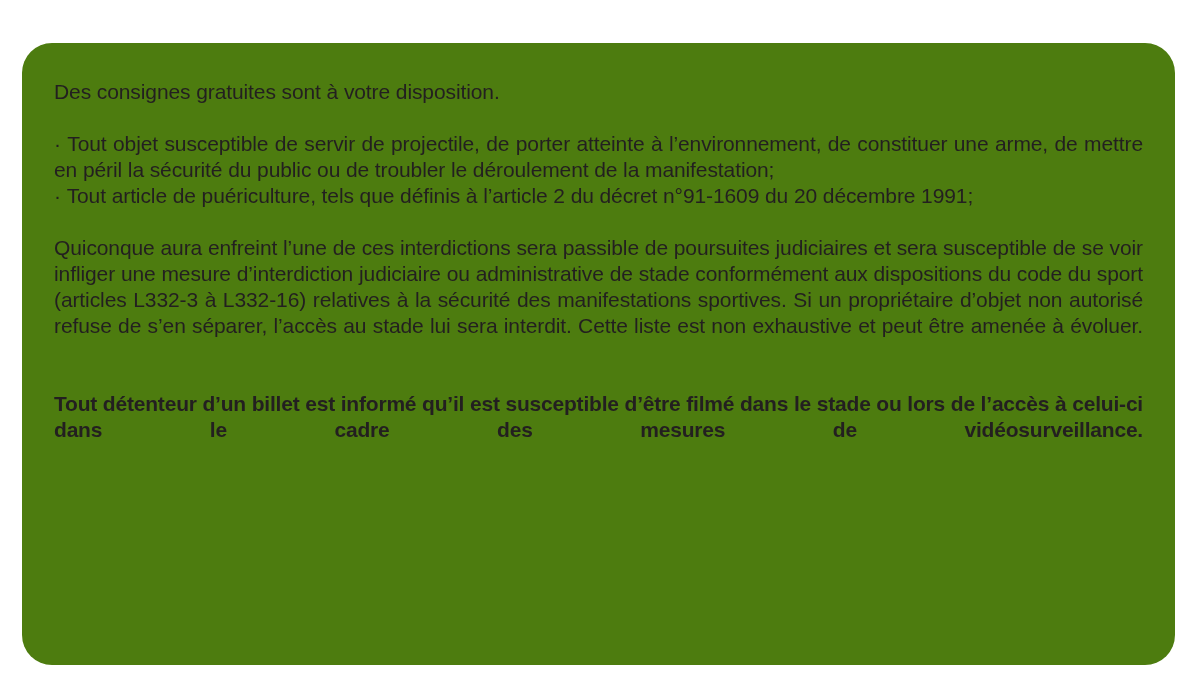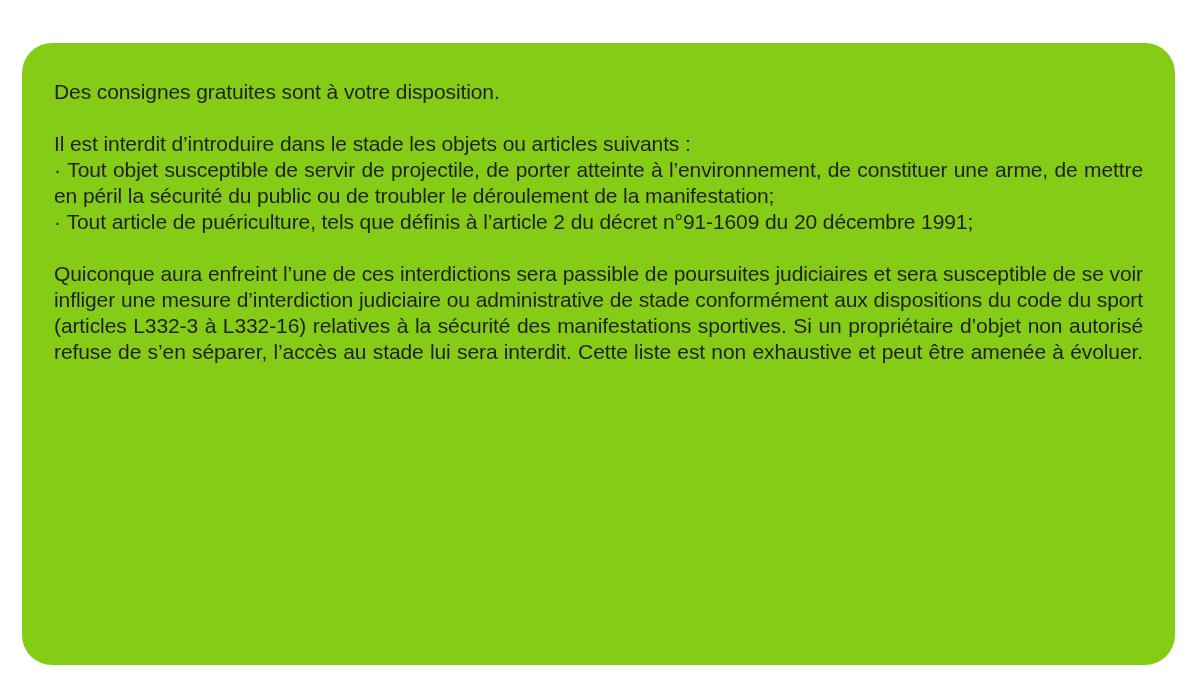--- a/index.html
+++ b/index.html
@@ -91,36 +91,38 @@
     height: 0;
   }
   .para.flush::after,
   .list-item.no-justify::after {
     display: none;
   }
 </style>
 </head>
 <body>
 
-<div id="notice-panel" style="background: #84cc16; color: rgb(35, 31, 32); border-radius: 30px;">
+<div id="notice-panel" style="background: #4d7c0f; color: rgb(35, 31, 32); border-radius: 30px;">
 
   <div class="notice-body">
 
     <div class="block">
       <p class="para flush">Des consignes gratuites sont à votre disposition.</p>
     </div>
 
     <div class="block">
-      <p class="para flush">Il est interdit d’introduire dans le stade les objets ou articles suivants :</p>
 
       <ul class="list">
         <li class="list-item no-justify">Tout objet susceptible de servir de projectile, de porter atteinte à l’environnement, de constituer une arme, de mettre en péril la sécurité du public ou de troubler le déroulement de la manifestation;</li>
         <li class="list-item no-justify">Tout article de puériculture, tels que définis à l’article 2 du décret n°91-1609 du 20 décembre 1991;</li>
       </ul>
     </div>
 
     <div class="block">
       <p class="para">Quiconque aura enfreint l’une de ces interdictions sera passible de poursuites judiciaires et sera susceptible de se voir infliger une mesure d’interdiction judiciaire ou administrative de stade conformément aux dispositions du code du sport (articles L332-3 à L332-16) relatives à la sécurité des manifestations sportives. Si un propriétaire d’objet non autorisé refuse de s’en séparer, l’accès au stade lui sera interdit. Cette liste est non exhaustive et peut être amenée à évoluer.</p>
     </div>
 
+    <div class="block emphasis-block">
+      <p class="para">Tout détenteur d’un billet est informé qu’il est susceptible d’être filmé dans le stade ou lors de l’accès à celui-ci dans le cadre des mesures de vidéosurveillance.</p>
+    </div>
 
   </div>
 </div>
 
 </body></html>

